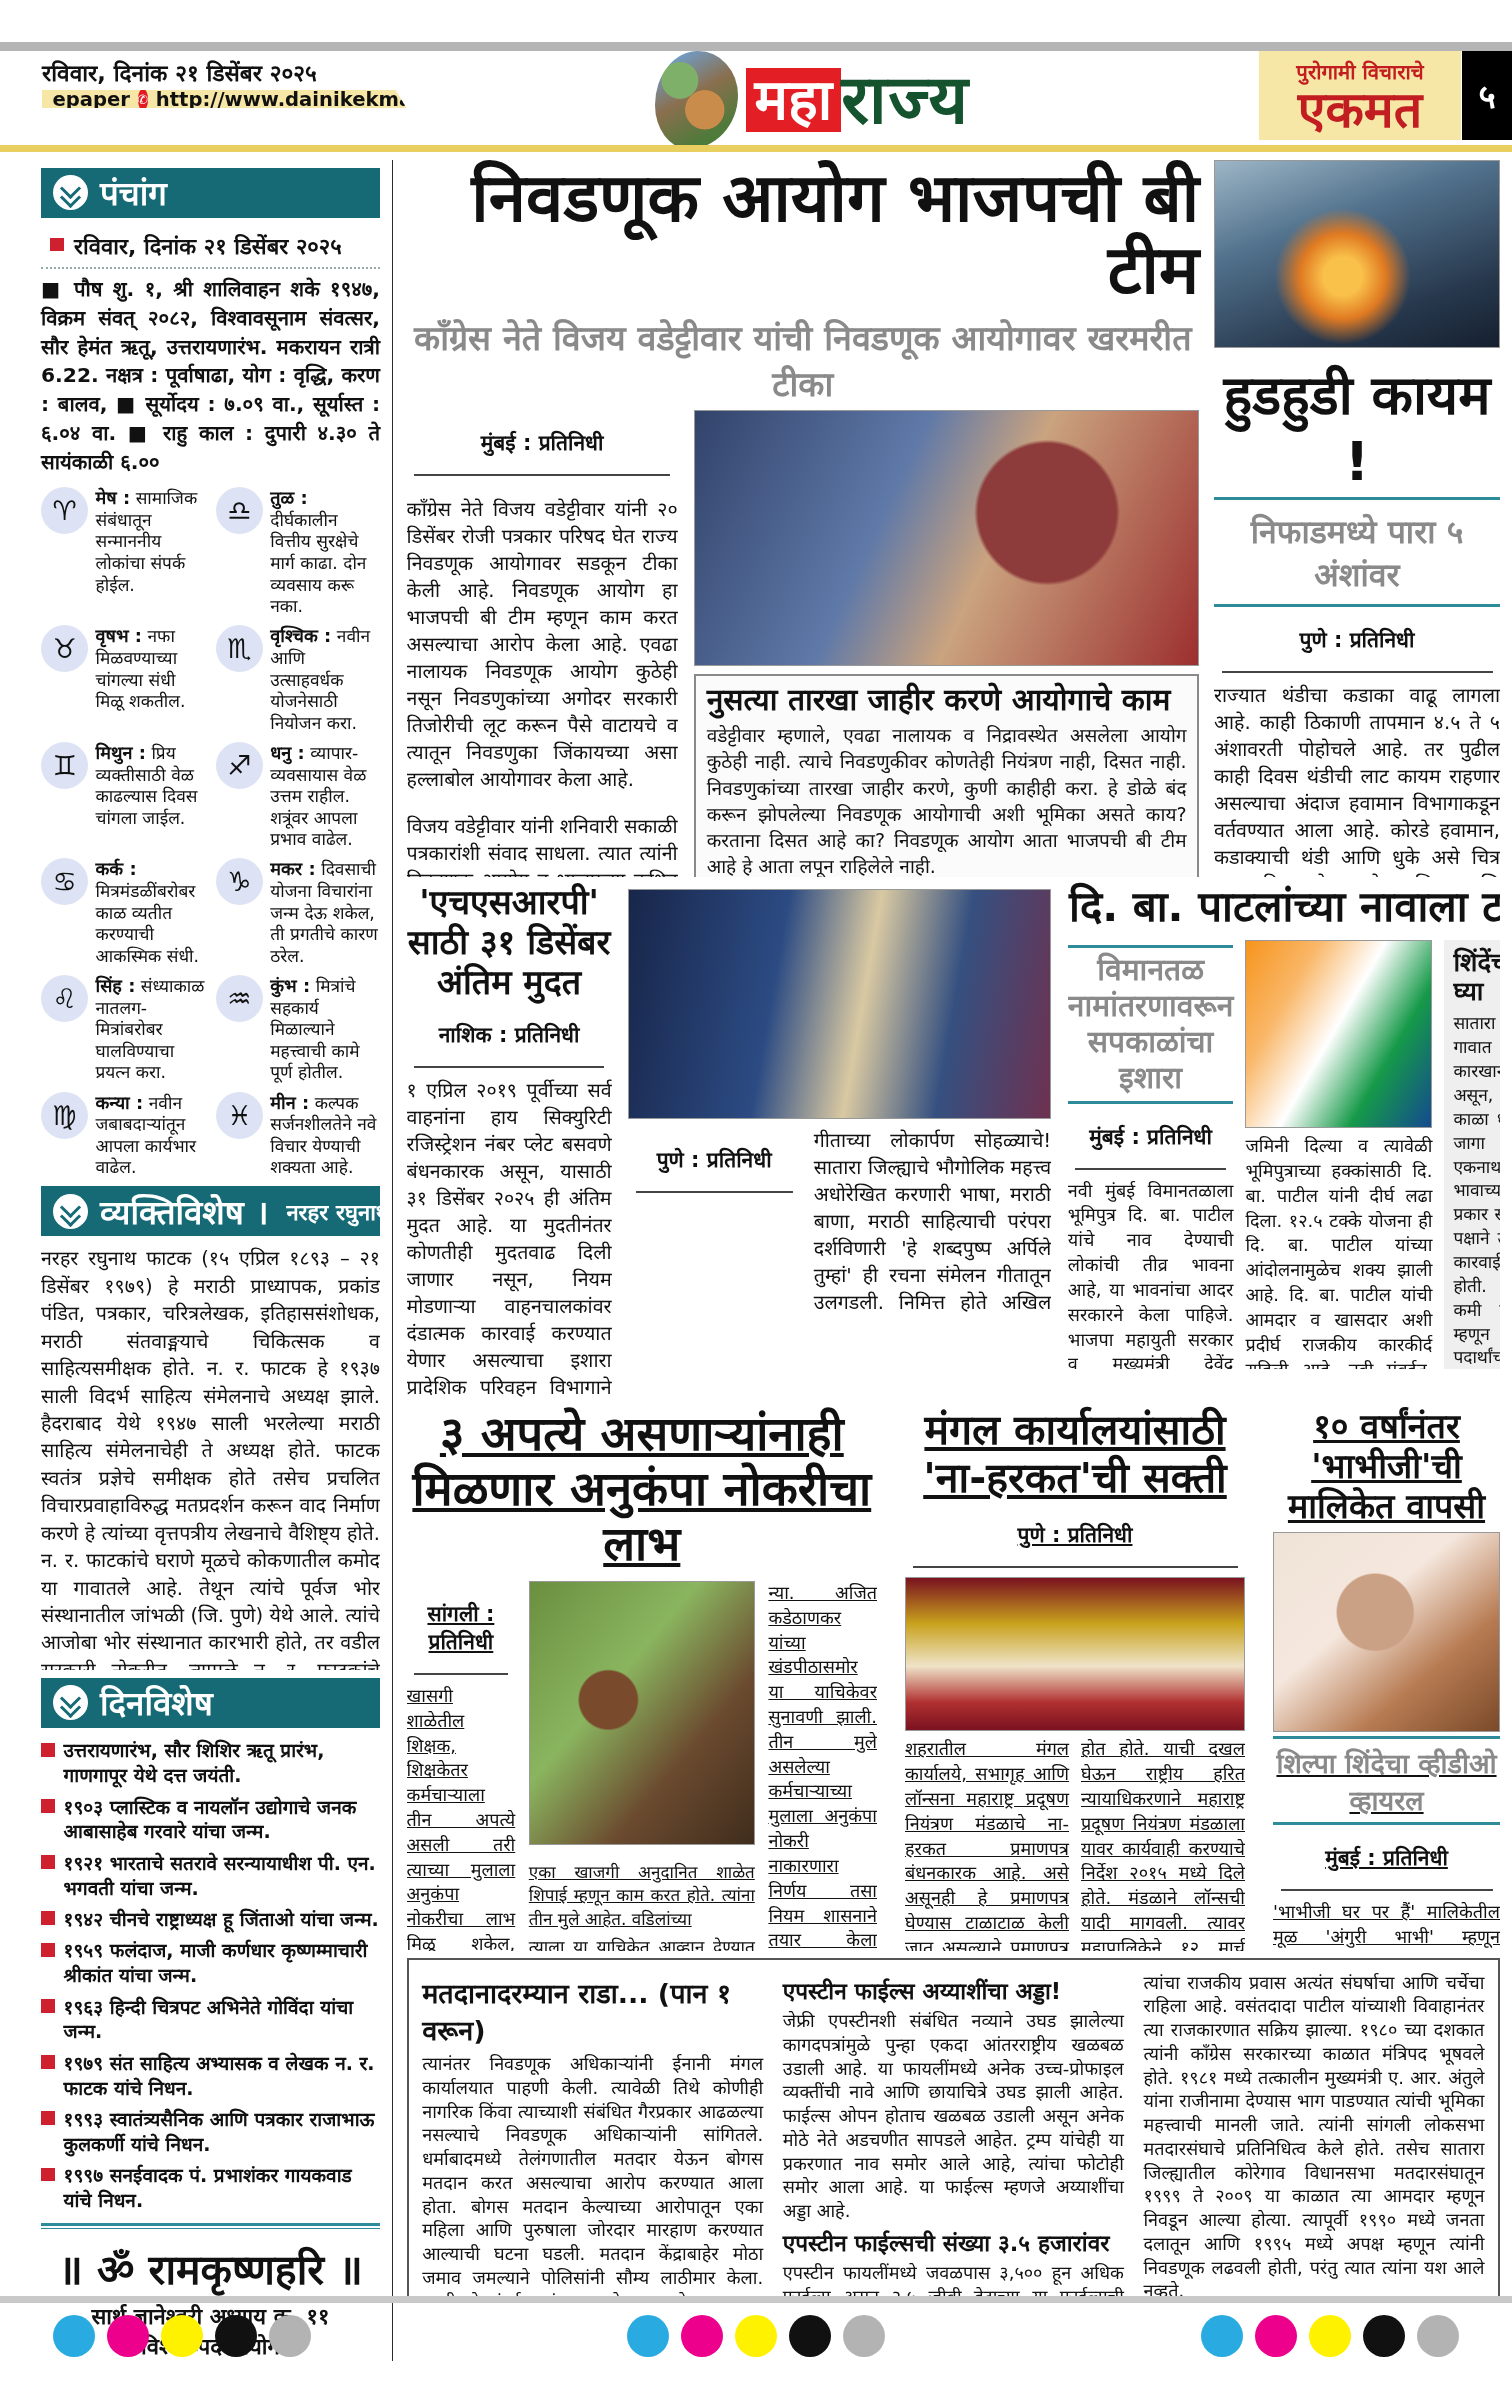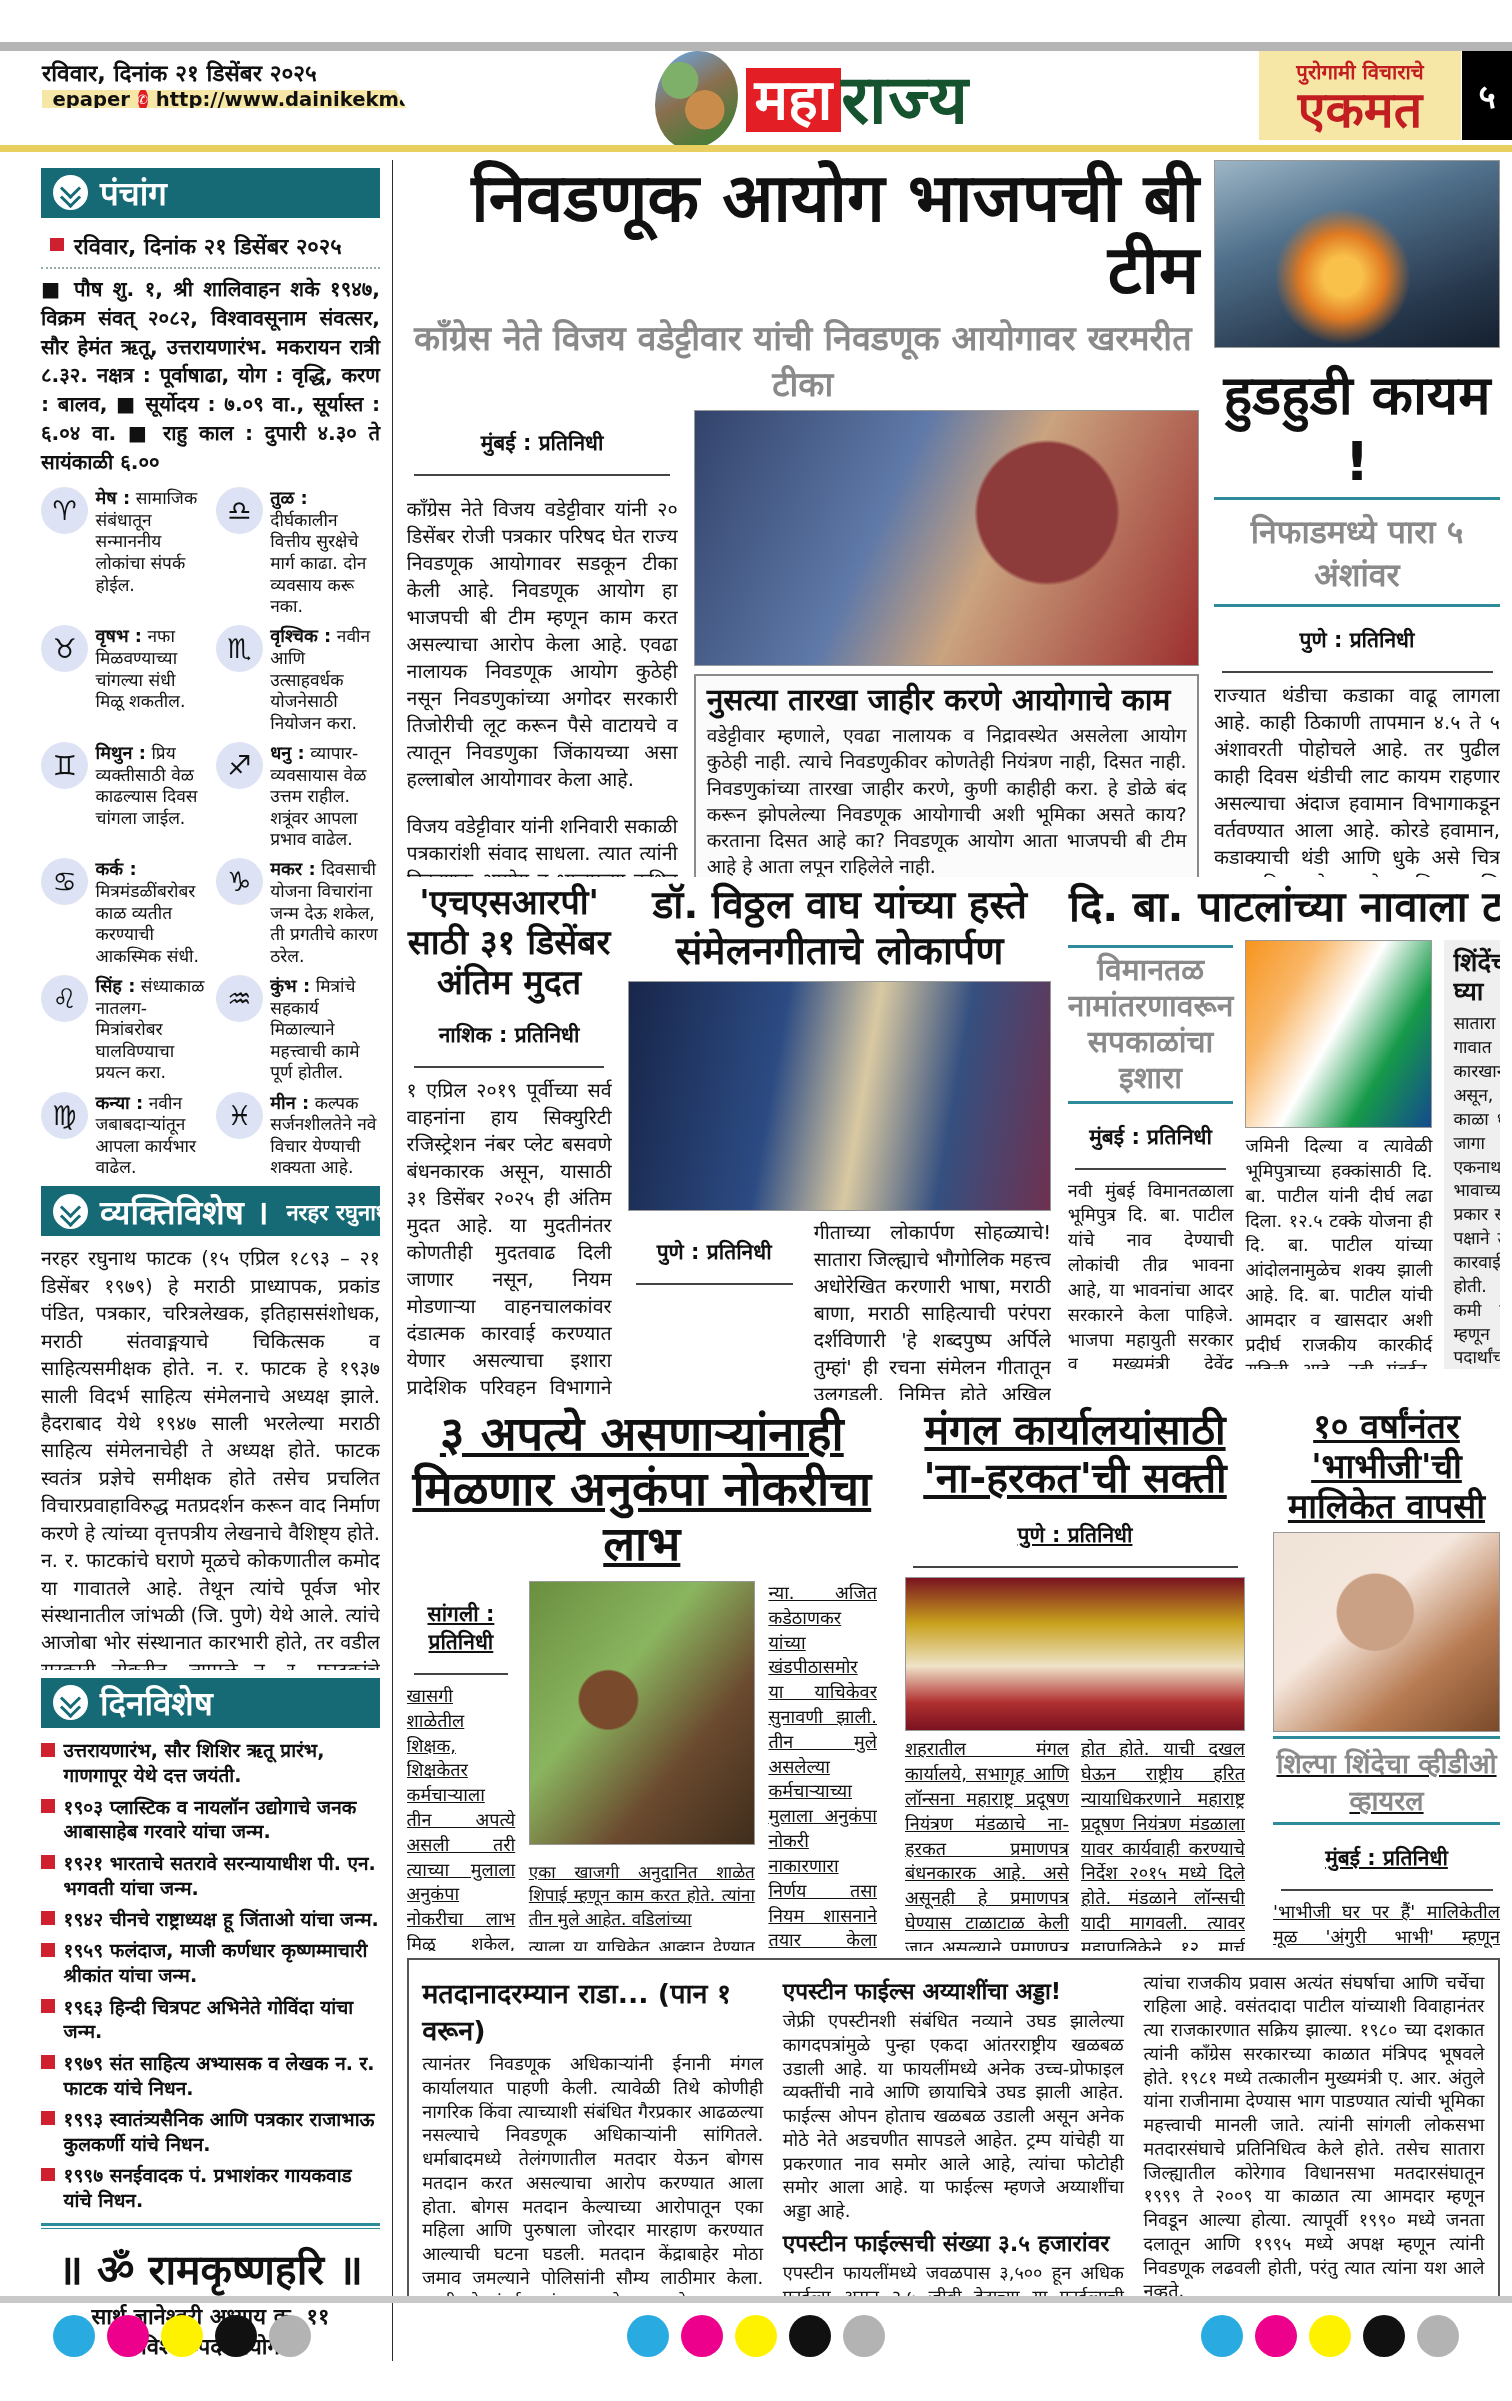--- a/index.html
+++ b/index.html
@@ -162,21 +162,21 @@
             <i class="c1"></i>
             <i class="c2"></i>
           </span>
         <span>पंचांग</span>
       </div>
       <div class="side-date">
         <span class="sq"></span>
         <span>रविवार, दिनांक २१ डिसेंबर २०२५</span>
       </div>
       <div class="dotted"></div>
-      <div class="side-body">■ पौष शु. १, श्री शालिवाहन शके १९४७, विक्रम संवत् २०८२, विश्वावसूनाम संवत्सर, सौर हेमंत ऋतू, उत्तरायणारंभ. मकरायन रात्री ८.३२. नक्षत्र : पूर्वाषाढा, योग : वृद्धि, करण : बालव, ■ सूर्योदय : ७.०९ वा., सूर्यास्त : ६.०४ वा. ■ राहु काल : दुपारी ४.३० ते सायंकाळी ६.००</div>
+      <div class="side-body">■ पौष शु. १, श्री शालिवाहन शके १९४७, विक्रम संवत् २०८२, विश्वावसूनाम संवत्सर, सौर हेमंत ऋतू, उत्तरायणारंभ. मकरायन रात्री 6.22. नक्षत्र : पूर्वाषाढा, योग : वृद्धि, करण : बालव, ■ सूर्योदय : ७.०९ वा., सूर्यास्त : ६.०४ वा. ■ राहु काल : दुपारी ४.३० ते सायंकाळी ६.००</div>
 
       <div class="rashi-grid">
         <div class="rashi-item">
             <span class="zicon">♈</span>
             <span class="rashi-txt"><b>मेष :</b> <span>सामाजिक संबंधातून सन्माननीय लोकांचा संपर्क होईल.</span></span>
           </div>
         <div class="rashi-item">
             <span class="zicon">♎</span>
             <span class="rashi-txt"><b>तुळ :</b> <span>दीर्घकालीन वित्तीय सुरक्षेचे मार्ग काढा. दोन व्यवसाय करू नका.</span></span>
           </div>
@@ -323,21 +323,20 @@
 
       <div class="row2">
         <div>
           <div class="h-mid hsrp-head">'एचएसआरपी' साठी ३१ डिसेंबर अंतिम मुदत</div>
           <div class="byline">नाशिक : प्रतिनिधी</div>
           <div class="byline-rule"></div>
           <div class="jtext">१ एप्रिल २०१९ पूर्वीच्या सर्व वाहनांना हाय सिक्युरिटी रजिस्ट्रेशन नंबर प्लेट बसवणे बंधनकारक असून, यासाठी ३१ डिसेंबर २०२५ ही अंतिम मुदत आहे. या मुदतीनंतर कोणतीही मुदतवाढ दिली जाणार नसून, नियम मोडणाऱ्या वाहनचालकांवर दंडात्मक कारवाई करण्यात येणार असल्याचा इशारा प्रादेशिक परिवहन विभागाने दिला आहे. नाशिक, चांदवड, येवला, पेठ, सुरगाणा, निफाड, त्र्यंबकेश्वर, इगतपुरी, या तालुक्यांमधील वाहनधारकांनी त्वरित प्लेट बसवून घ्याव्यात, असे आवाहन आहे.</div>
         </div>
 
         <div>
-          <div class="h-mid sam-head">डॉ. विठ्ठल वाघ यांच्या हस्ते संमेलनगीताचे लोकार्पण</div>
           <div class="photo sam-photo"></div>
           <div class="sam-cols">
             <div style="width:42%">
               <div class="byline">पुणे : प्रतिनिधी</div>
               <div class="byline-rule"></div>
             </div>
             <div class="jtext" style="width:58%">गीताच्या लोकार्पण सोहळ्याचे! सातारा जिल्ह्याचे भौगोलिक महत्त्व अधोरेखित करणारी भाषा, मराठी बाणा, मराठी साहित्याची परंपरा दर्शविणारी 'हे शब्दपुष्प अर्पिले तुम्हां' ही रचना संमेलन गीतातून उलगडली. निमित्त होते अखिल भारतीय मराठी साहित्य महामंडळाच्या वतीने आयोजित साहित्य संमेलनाच्या संमेलनगीताच्या लोकार्पणाचे. यावेळी अनेक साहित्यप्रेमी उपस्थित होते.</div>
           </div>
         </div>
 

